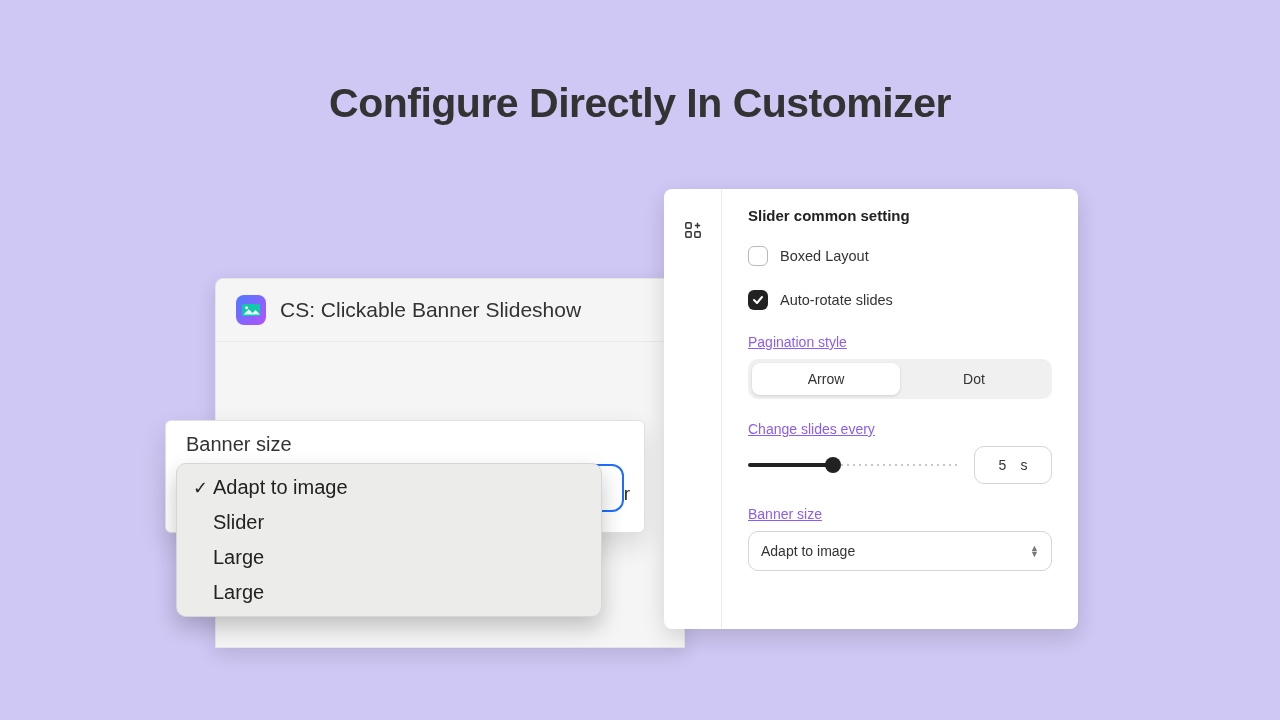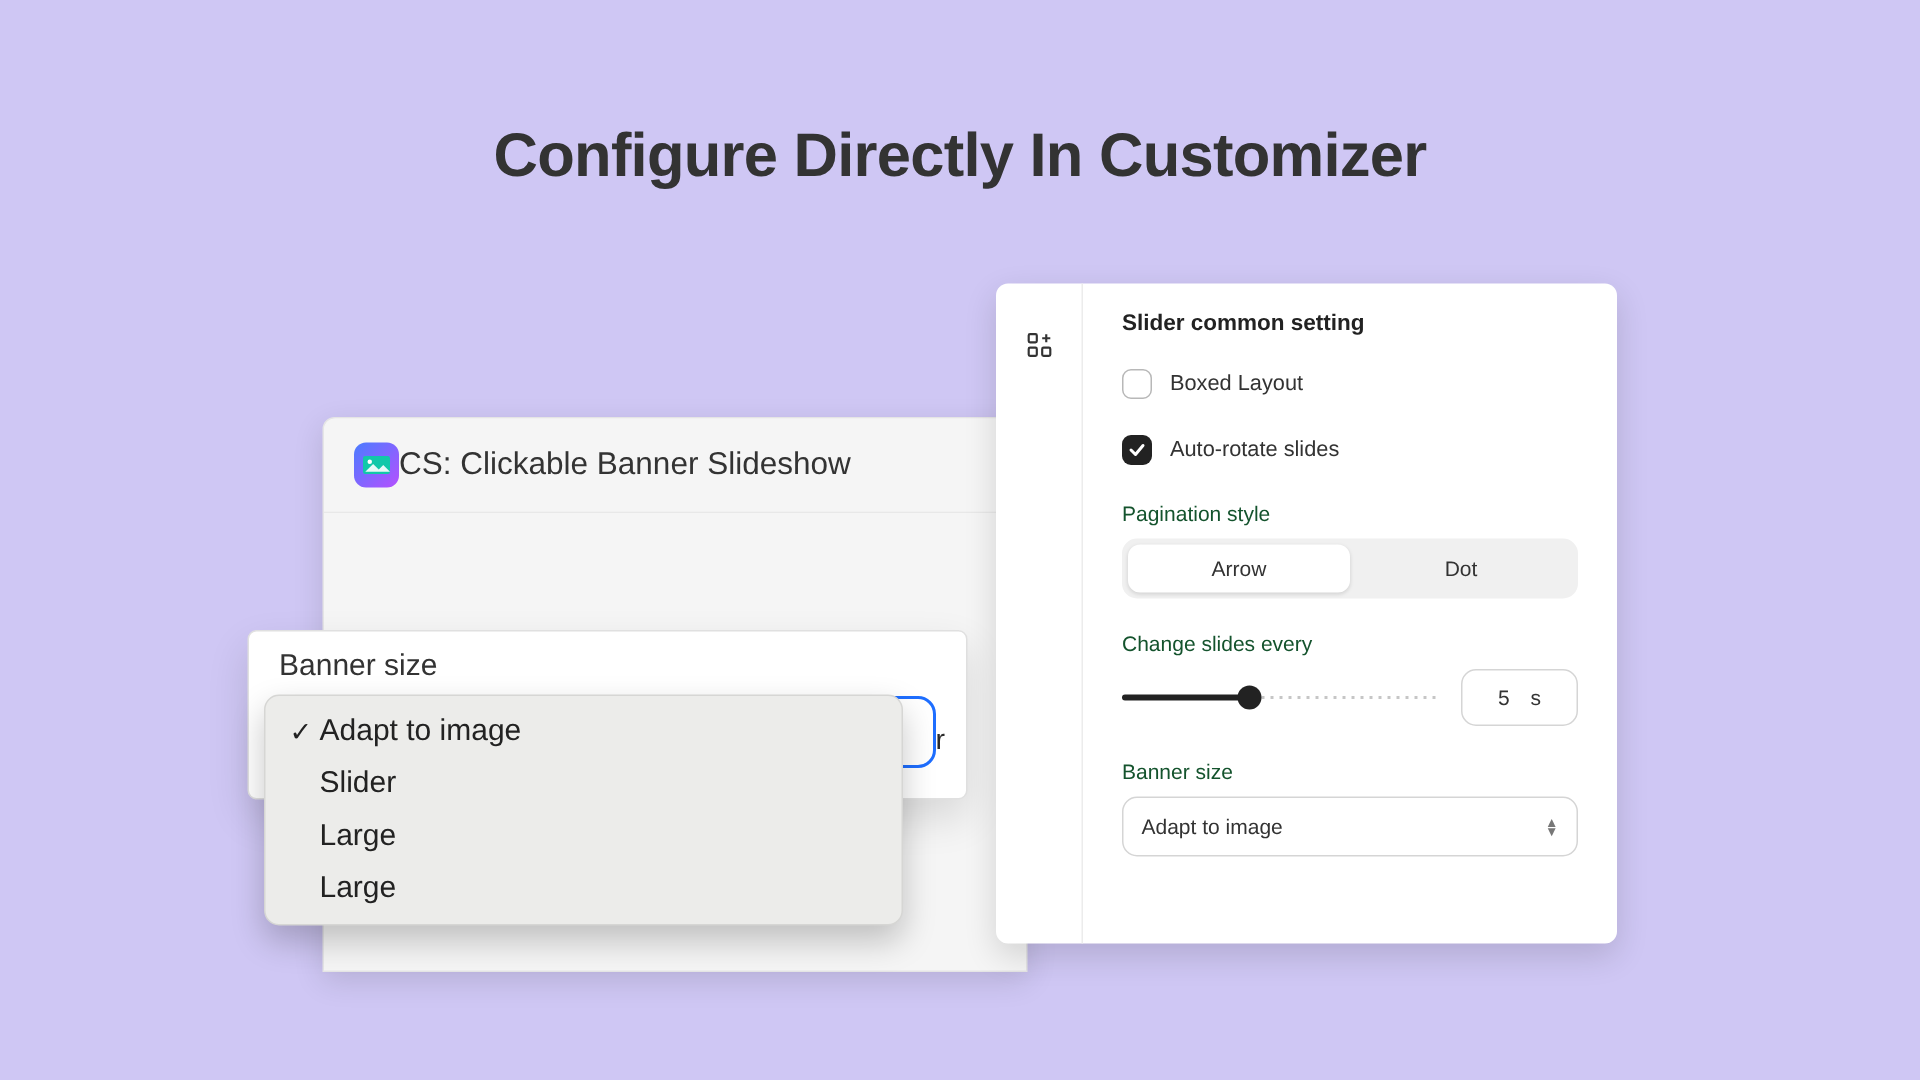--- a/index.html
+++ b/index.html
@@ -29,20 +29,21 @@
     width: 470px;
     height: 370px;
     background: #F5F5F5;
     border: 1px solid #E5E5E5;
     border-radius: 8px 8px 0 0;
     box-shadow: 0 6px 20px rgba(0,0,0,0.12);
   }
   .left-card-header {
     display: flex;
     align-items: center;
+    gap: 14px;
     padding: 16px 20px;
     background: #F5F5F5;
     border-bottom: 1px solid #E8E8E8;
     border-radius: 8px 8px 0 0;
   }
   .app-icon {
     width: 30px;
     height: 30px;
     border-radius: 8px;
     background: linear-gradient(135deg, #4A7CFF 0%, #B550FF 100%);
@@ -158,22 +159,23 @@
     background: #FFF;
   }
   .check-filled {
     width: 20px; height: 20px;
     border-radius: 6px;
     background: #222;
     display: flex; align-items: center; justify-content: center;
   }
   .field-label {
     font-size: 14px;
-    color: #14532d;
+    color: #8b5cf6;
     margin-bottom: 9px;
+    text-decoration: underline;
   }
   .seg {
     display: flex;
     background: #F0F0F0;
     border-radius: 10px;
     padding: 4px;
     margin-bottom: 22px;
   }
   .seg-item {
     flex: 1;

